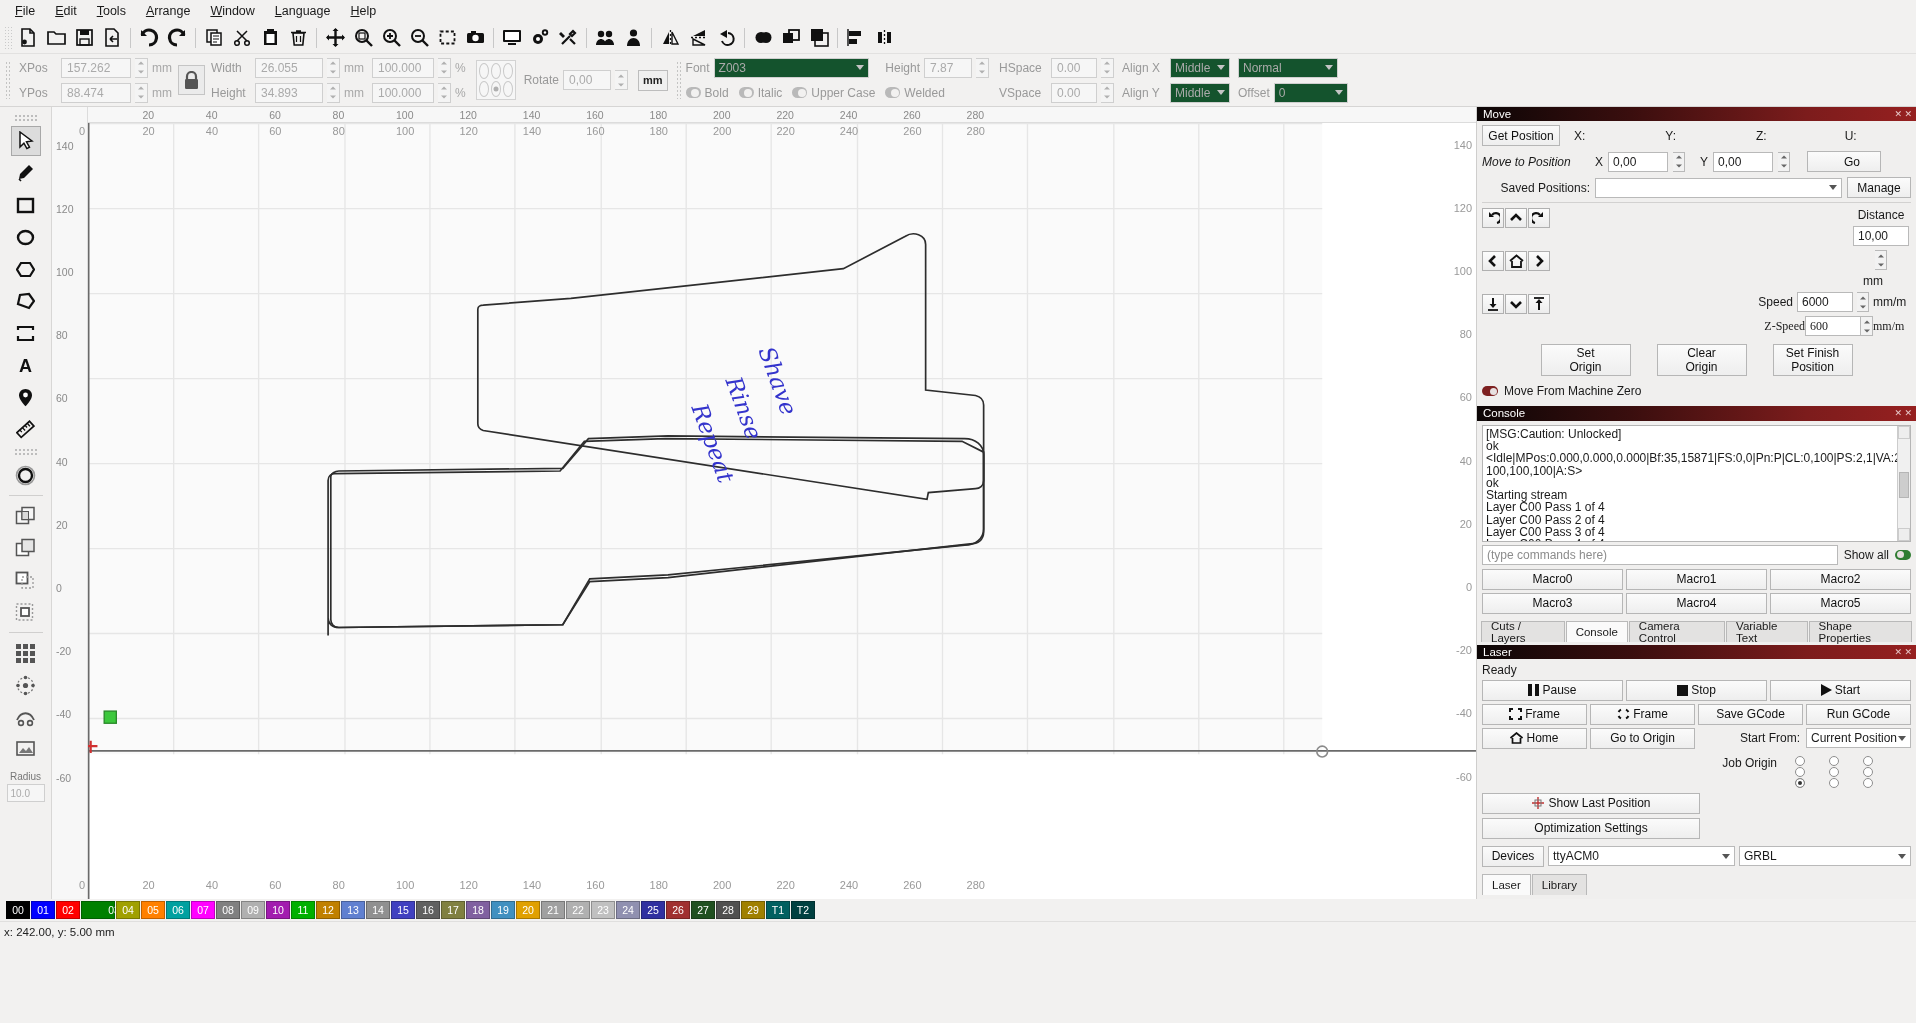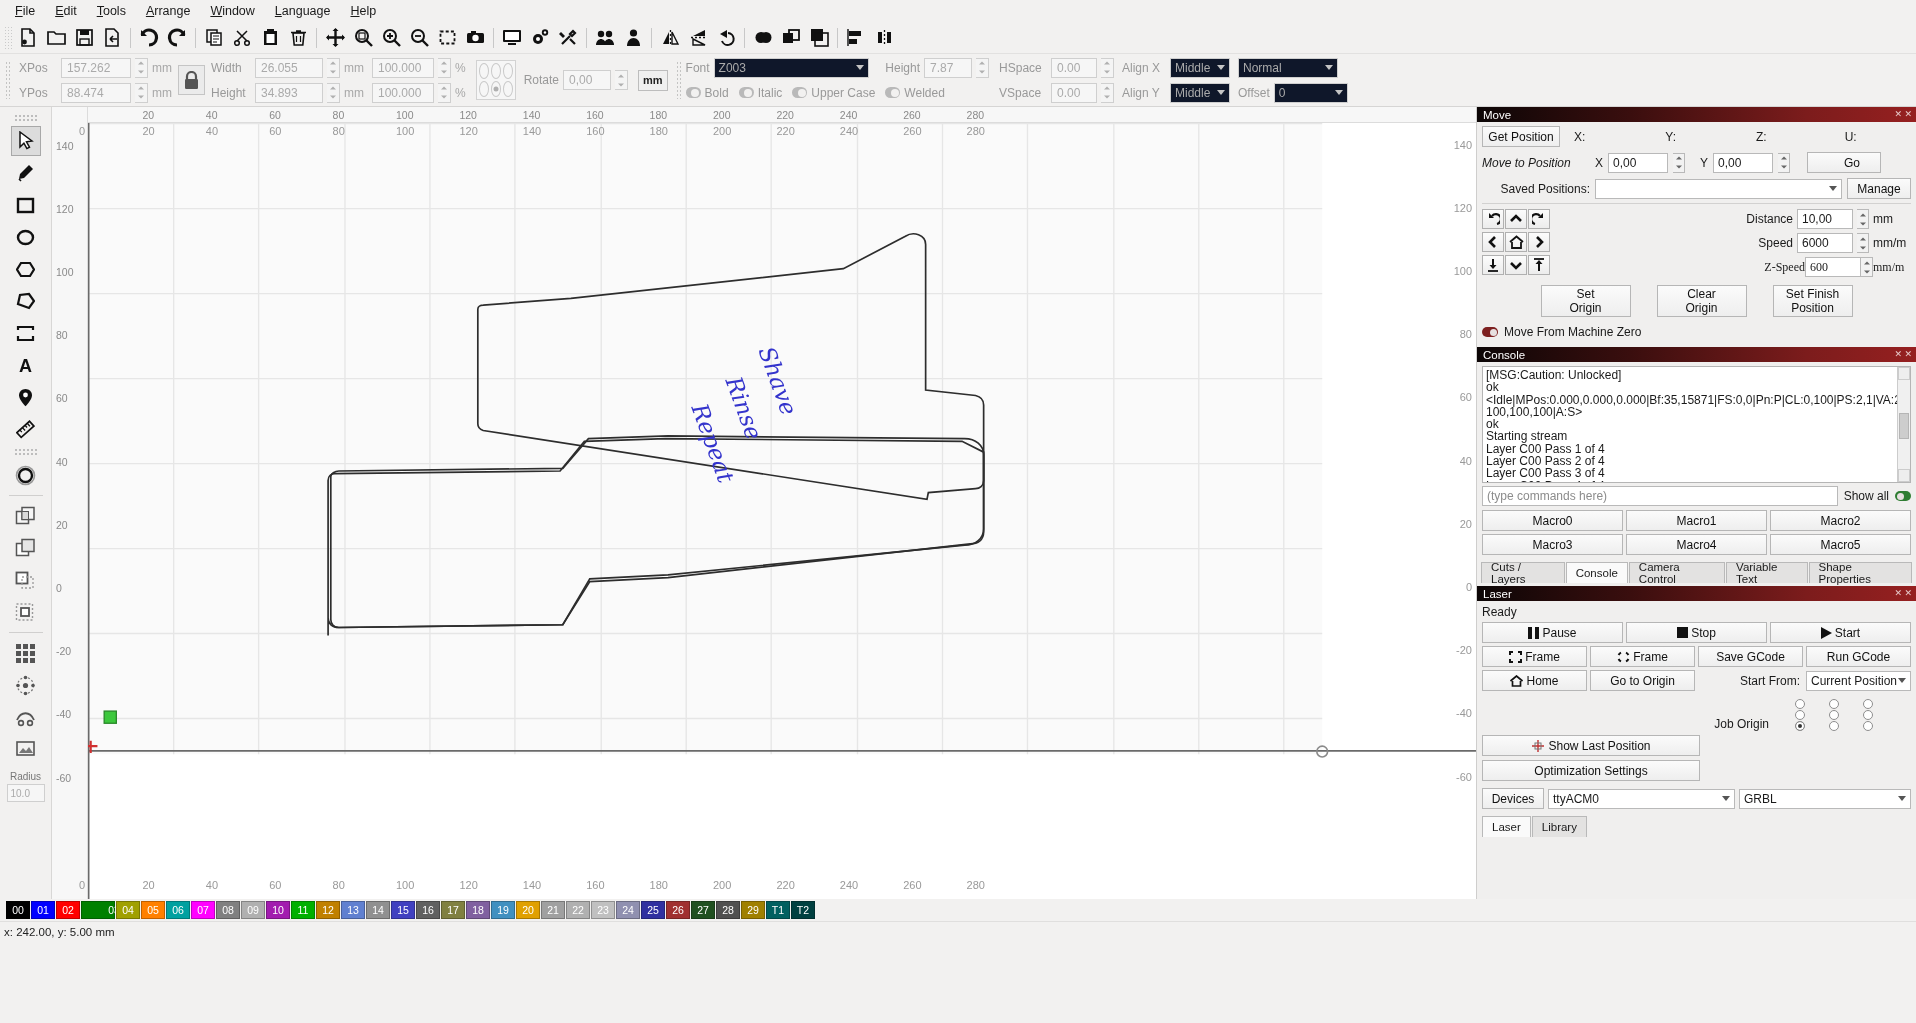--- a/index.html
+++ b/index.html
@@ -49,21 +49,21 @@
   .lockbtn { width:27px; height:30px; background:#ebebeb; border:1px solid #c5c5c5;
              display:flex; align-items:center; justify-content:center; }
   .dots9 { width:40px; height:40px; display:grid; grid-template-columns:repeat(3,1fr);
            grid-template-rows:repeat(2,1fr); border:1px solid #d2d2d2; background:#f6f6f6; padding:1px; }
   .dots9 span { border-radius:50%; border:1px solid #c9c9c9; margin:1px; position:relative; }
   .dots9 span.on::after { content:""; position:absolute; width:5px;height:5px;border-radius:50%;
       background:#b0b0b0; left:50%;top:50%; transform:translate(-50%,-50%); }
   .mmbtn { height:21px; min-width:28px; border:1px solid #bdbdbd; background:#f0f0f0; color:#222;
            display:flex;align-items:center;justify-content:center;font-size:11px;font-weight:bold;
            padding:0 4px; }
-  .combo { height:20px; border:1px solid #cfcfcf; background:#0f172a; color:#aaa;
+  .combo { height:20px; border:1px solid #cfcfcf; background:#14532d; color:#aaa;
            padding:0 4px; display:flex; align-items:center; justify-content:space-between; font-size:12px;}
   .combo .arw { width:0;height:0;border-left:4px solid transparent;border-right:4px solid transparent;
                 border-top:5px solid #c4c4c4; margin-left:6px; }
   .chk { width:15px;height:11px;border-radius:6px;background:#b9b9b9; position:relative; }
   .chk::after { content:"";position:absolute;width:8px;height:8px;border-radius:50%;background:#f2f1f0;
                 right:1.5px;top:1.5px; }
 
   
   #body { display:flex; height:792px; }
 
@@ -869,21 +869,21 @@
           <div class="jogbtn">
               <svg width="14" height="14" viewBox="0 0 14 14">
                 <path d="M7 13V6" stroke="#111" stroke-width="2"></path>
                 <path d="M7 2l3.5 4h-7z" fill="#111"></path>
                 <path d="M2 1h10" stroke="#111" stroke-width="1.8"></path>
               </svg>
             </div>
         </div>
 
         <div style="flex:1;display:flex;flex-direction:column;gap:4px;align-items:flex-end;padding-right:2px;">
-          <div style="display:flex;align-items:center;gap:4px;">
+          <div style="display:flex;align-items:center;gap:4px;flex-direction:column;">
             <span class="lbl">Distance</span>
             <div class="field" style="width:56px;">10,00</div>
             <div class="spin2">
                 <i class="up"></i>
                 <i class="down"></i>
               </div>
             <span class="lbl" style="width:36px;">mm</span>
           </div>
           <div style="display:flex;align-items:center;gap:4px;">
             <span class="lbl">Speed</span>
@@ -1025,21 +1025,21 @@
           <span>Home</span>
         </div>
         <div class="btn">Go to Origin</div>
         <span class="lbl" style="text-align:right;padding-right:3px;">Start From:</span>
         <div class="field" style="justify-content:space-between;">
           <span>Current Position</span>
           <span style="width:0;height:0;border-left:4px solid transparent;border-right:4px solid transparent;border-top:5px solid #555;"></span>
         </div>
       </div>
 
-      <div style="display:flex;justify-content:flex-end;align-items:flex-end;gap:14px;margin-top:7px;padding-right:26px;">
+      <div style="display:flex;justify-content:flex-end;align-items:flex-start;gap:6px;margin-top:7px;padding-right:26px;">
         <span class="lbl">Job Origin</span>
         <div style="display:grid;grid-template-columns:repeat(3,34px);grid-template-rows:repeat(3,11px);justify-items:center;align-items:center;">
           <span class="radio"></span>
           <span class="radio"></span>
           <span class="radio"></span>
           <span class="radio"></span>
           <span class="radio"></span>
           <span class="radio"></span>
           <span class="radio on"></span>
           <span class="radio"></span>

